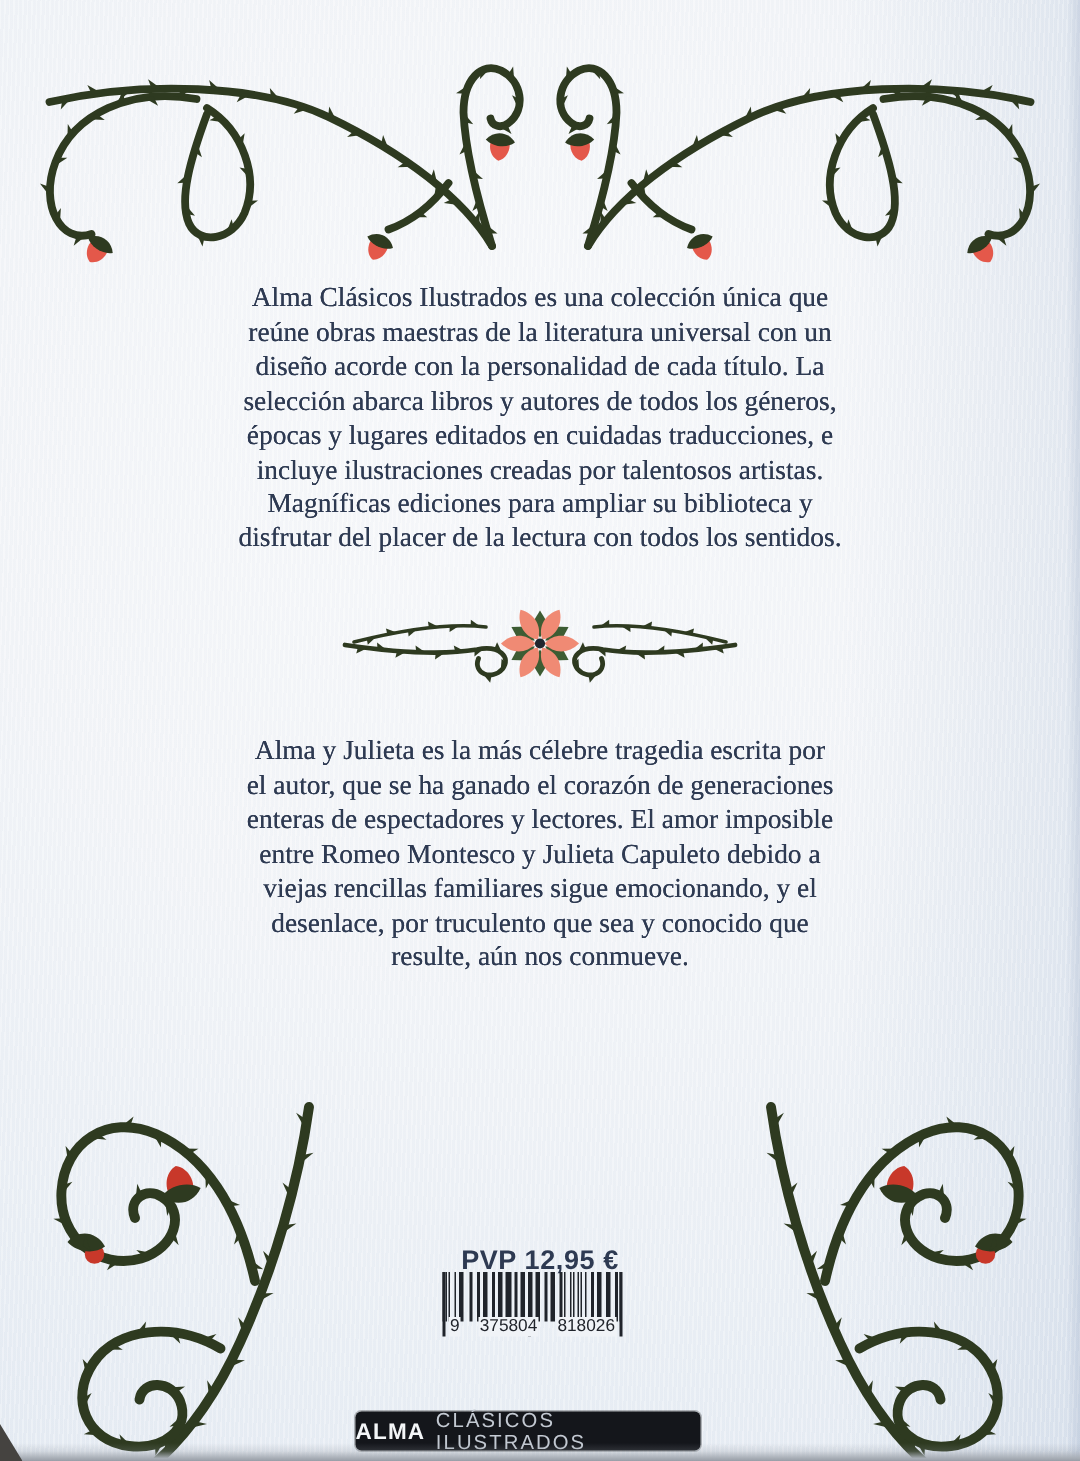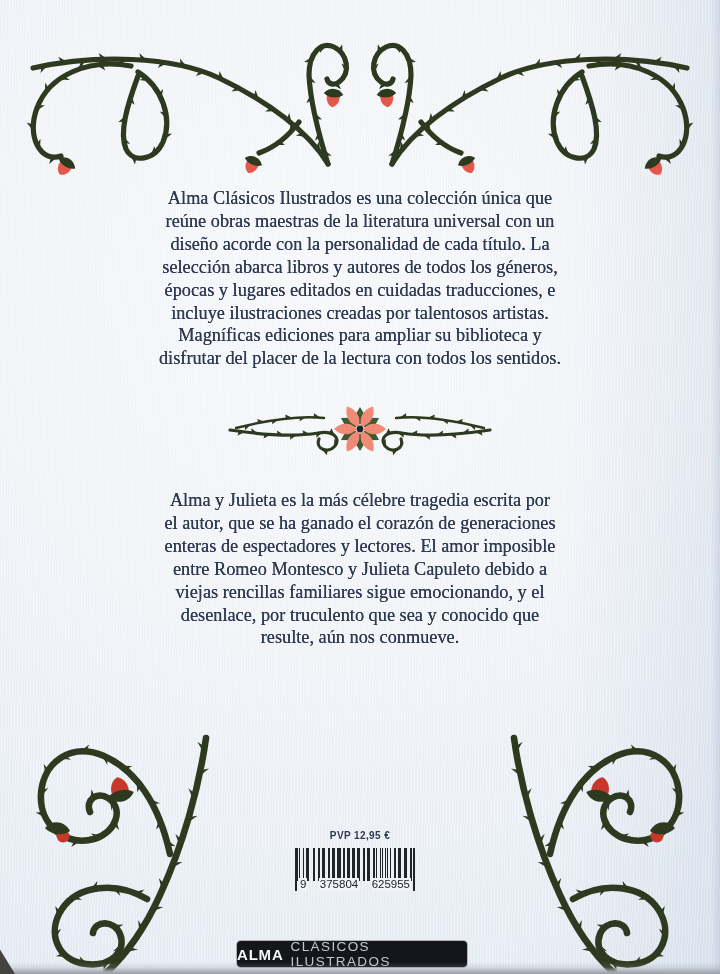--- a/index.html
+++ b/index.html
@@ -40,21 +40,21 @@
     font-size:18.3px;line-height:22.9px;white-space:pre-line;
     text-shadow:0 0 .3px currentColor;
   }
   .p1{top:187px;}
   .p2{top:489px;}
   .it{}
 
   .price{
     position:absolute;left:0;right:0;top:830px;text-align:center;
     font-family:"Liberation Sans","DejaVu Sans",sans-serif;
-    font-size:10px;font-weight:bold;letter-spacing:.4px;color:var(--ink,#2e3a52);
+    font-size:18px;font-weight:bold;letter-spacing:.4px;color:var(--ink,#2e3a52);
   }
   .barcode{position:absolute;left:294px;top:848px;width:122px;height:48px;}
   .bars{position:absolute;left:1px;right:1px;top:0;height:33px;display:flex;}
   .bars i{display:block;height:100%;}
   .bars i.bk{background:var(--barcode_ink,#20242b);}
   .bars i.sp{background:transparent;}
   .guard{position:absolute;top:0;width:2px;height:43px;background:var(--barcode_ink,#20242b);z-index:1;}
   .g1{left:1px;} .g2{left:58px;} .g3{right:1px;}
   .bar-digits{
     position:absolute;top:30px;left:0;right:0;z-index:2;
@@ -336,21 +336,21 @@
         <i class="sp" style="flex:1"></i>
         <i class="bk" style="flex:1"></i>
         <i class="sp" style="flex:1"></i>
       </div>
     <div class="guard g1"></div>
     <div class="guard g2"></div>
     <div class="guard g3"></div>
     <div class="bar-digits">
         <span>9</span>
         <span>375804</span>
-        <span>625955</span>
+        <span>818026</span>
       </div>
   </div>
 
   <div class="badge">
     <span class="brand">ALMA</span>
     <span class="coll">CLÁSICOS ILUSTRADOS</span>
   </div>
 
   <div class="edge-right"></div>
   <div class="edge-bottom"></div>

